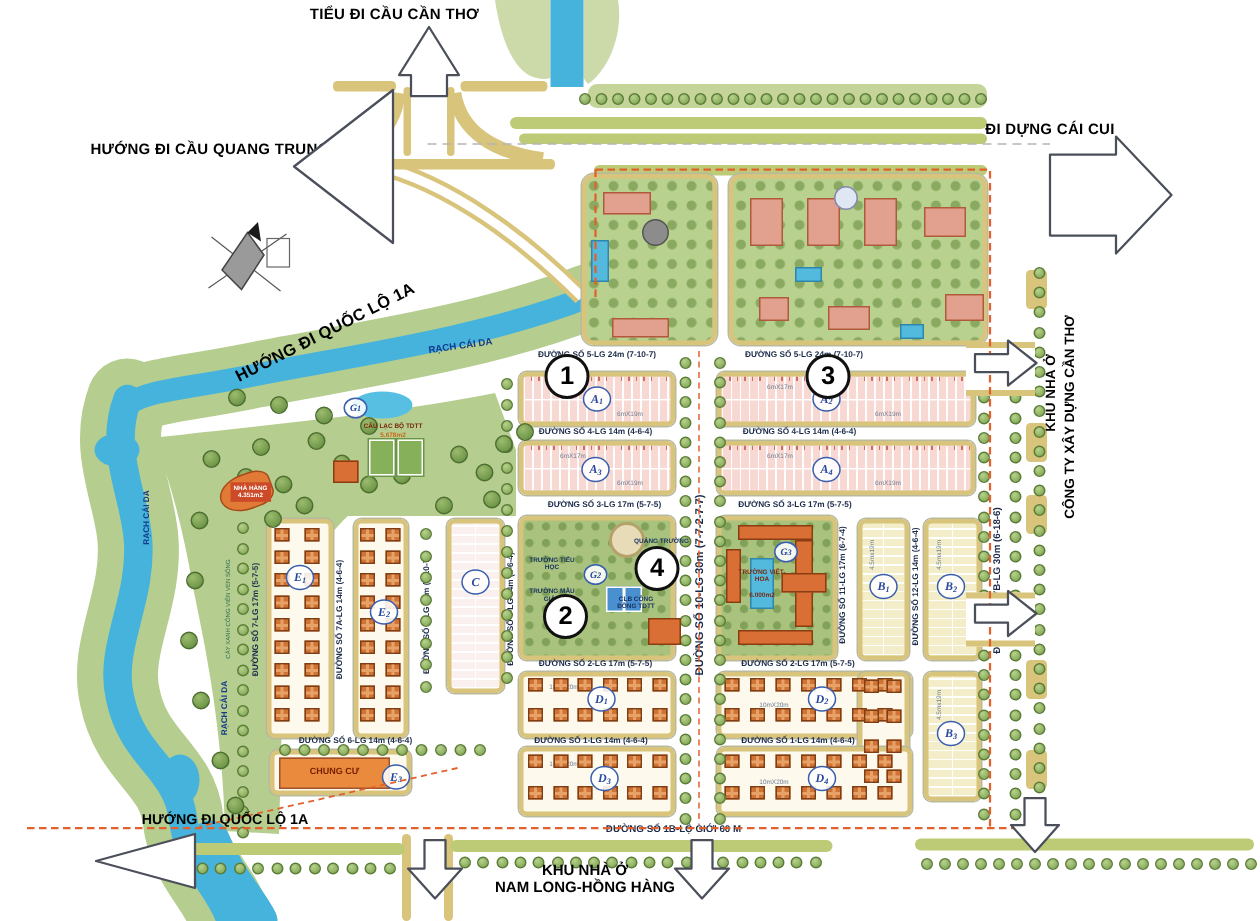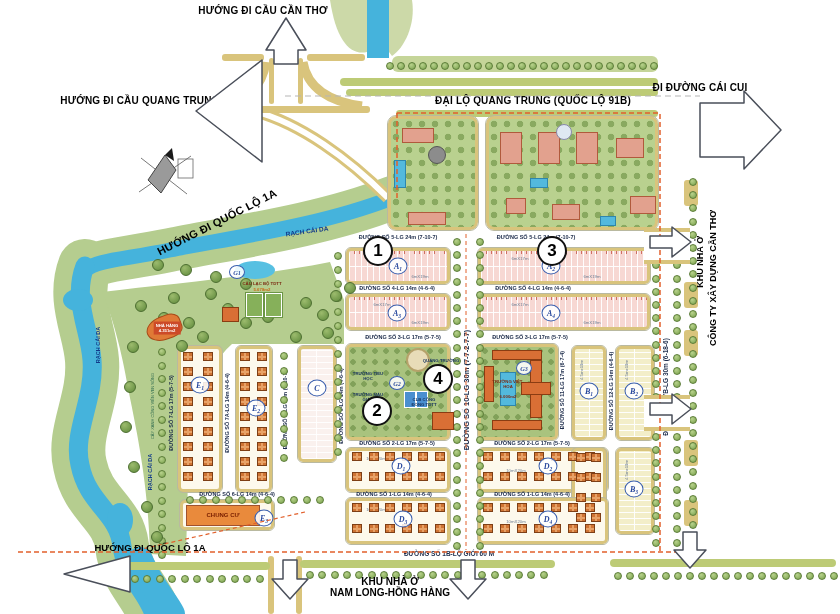--- a/index.html
+++ b/index.html
@@ -190,24 +190,23 @@
   <div class="lb rl rlb" style="left:449px;top:553px">ĐƯỜNG SỐ 1B-LỘ GIỚI 60 M</div>
   <div class="lb rl rlv" style="left:171px;top:413px">ĐƯỜNG SỐ 7-LG 17m (5-7-5)</div>
   <div class="lb rl rlv" style="left:227px;top:413px">ĐƯỜNG SỐ 7A-LG 14m (4-6-4)</div>
   <div class="lb rl rlv" style="left:285px;top:410px">ĐƯỜNG SỐ 5-LG 24m (7-10-7)</div>
   <div class="lb rl rlv" style="left:341px;top:406px">ĐƯỜNG SỐ 9-LG 14m (4-6-4)</div>
   <div class="lb rl rlv" style="left:466px;top:390px;font-size:7.5px">ĐƯỜNG SỐ 10-LG 30m (7-7-2-7-7)</div>
   <div class="lb rl rlv" style="left:562px;top:390px">ĐƯỜNG SỐ 11-LG 17m (6-7-4)</div>
   <div class="lb rl rlv" style="left:611px;top:391px">ĐƯỜNG SỐ 12-LG 14m (4-6-4)</div>
   <div class="lb rl rlv" style="left:665px;top:387px;font-size:6.5px">ĐƯỜNG SỐ 7B-LG 30m (6-18-6)</div>
 
-  <div class="lb dir" style="left:263px;top:10px">HƯỚNG ĐI CẦU CẦN THƠ</div>
+  <div class="lb dir" style="left:263px;top:10px">TIỂU ĐI CẦU CẦN THƠ</div>
   <div class="lb dir" style="left:140px;top:100px">HƯỚNG ĐI CẦU QUANG TRUNG</div>
-  <div class="lb dir" style="left:533px;top:100px">ĐẠI LỘ QUANG TRUNG (QUỐC LỘ 91B)</div>
-  <div class="lb dir" style="left:700px;top:87px">ĐI ĐƯỜNG CÁI CUI</div>
+  <div class="lb dir" style="left:700px;top:87px">ĐI DỰNG CÁI CUI</div>
   <div class="lb dir" style="left:217px;top:222px;transform:translate(-50%,-50%) rotate(-27deg);font-size:11px">HƯỚNG ĐI QUỐC LỘ 1A</div>
   <div class="lb dirsm" style="left:150px;top:547px;font-size:9.5px;z-index:40">HƯỚNG ĐI QUỐC LỘ 1A</div>
   <div class="lb dirsm" style="left:700px;top:262px;transform:translate(-50%,-50%) rotate(-90deg)">KHU NHÀ Ở</div>
   <div class="lb dirsm" style="left:713px;top:278px;transform:translate(-50%,-50%) rotate(-90deg)">CÔNG TY XÂY DỰNG CẦN THƠ</div>
   <div class="lb dirsm" style="left:390px;top:581px;font-size:10px;z-index:40">KHU NHÀ Ở</div>
   <div class="lb dirsm" style="left:390px;top:592px;font-size:10px;z-index:40">NAM LONG-HỒNG HÀNG</div>
 
   <div class="lb riv" style="left:307px;top:231px;transform:translate(-50%,-50%) rotate(-8deg);font-size:6.5px">RẠCH CÁI DA</div>
   <div class="lb riv" style="left:98px;top:345px;transform:translate(-50%,-50%) rotate(-90deg)">RẠCH CÁI DA</div>
   <div class="lb riv" style="left:150px;top:472px;transform:translate(-50%,-50%) rotate(-90deg);z-index:21">RẠCH CÁI DA</div>

